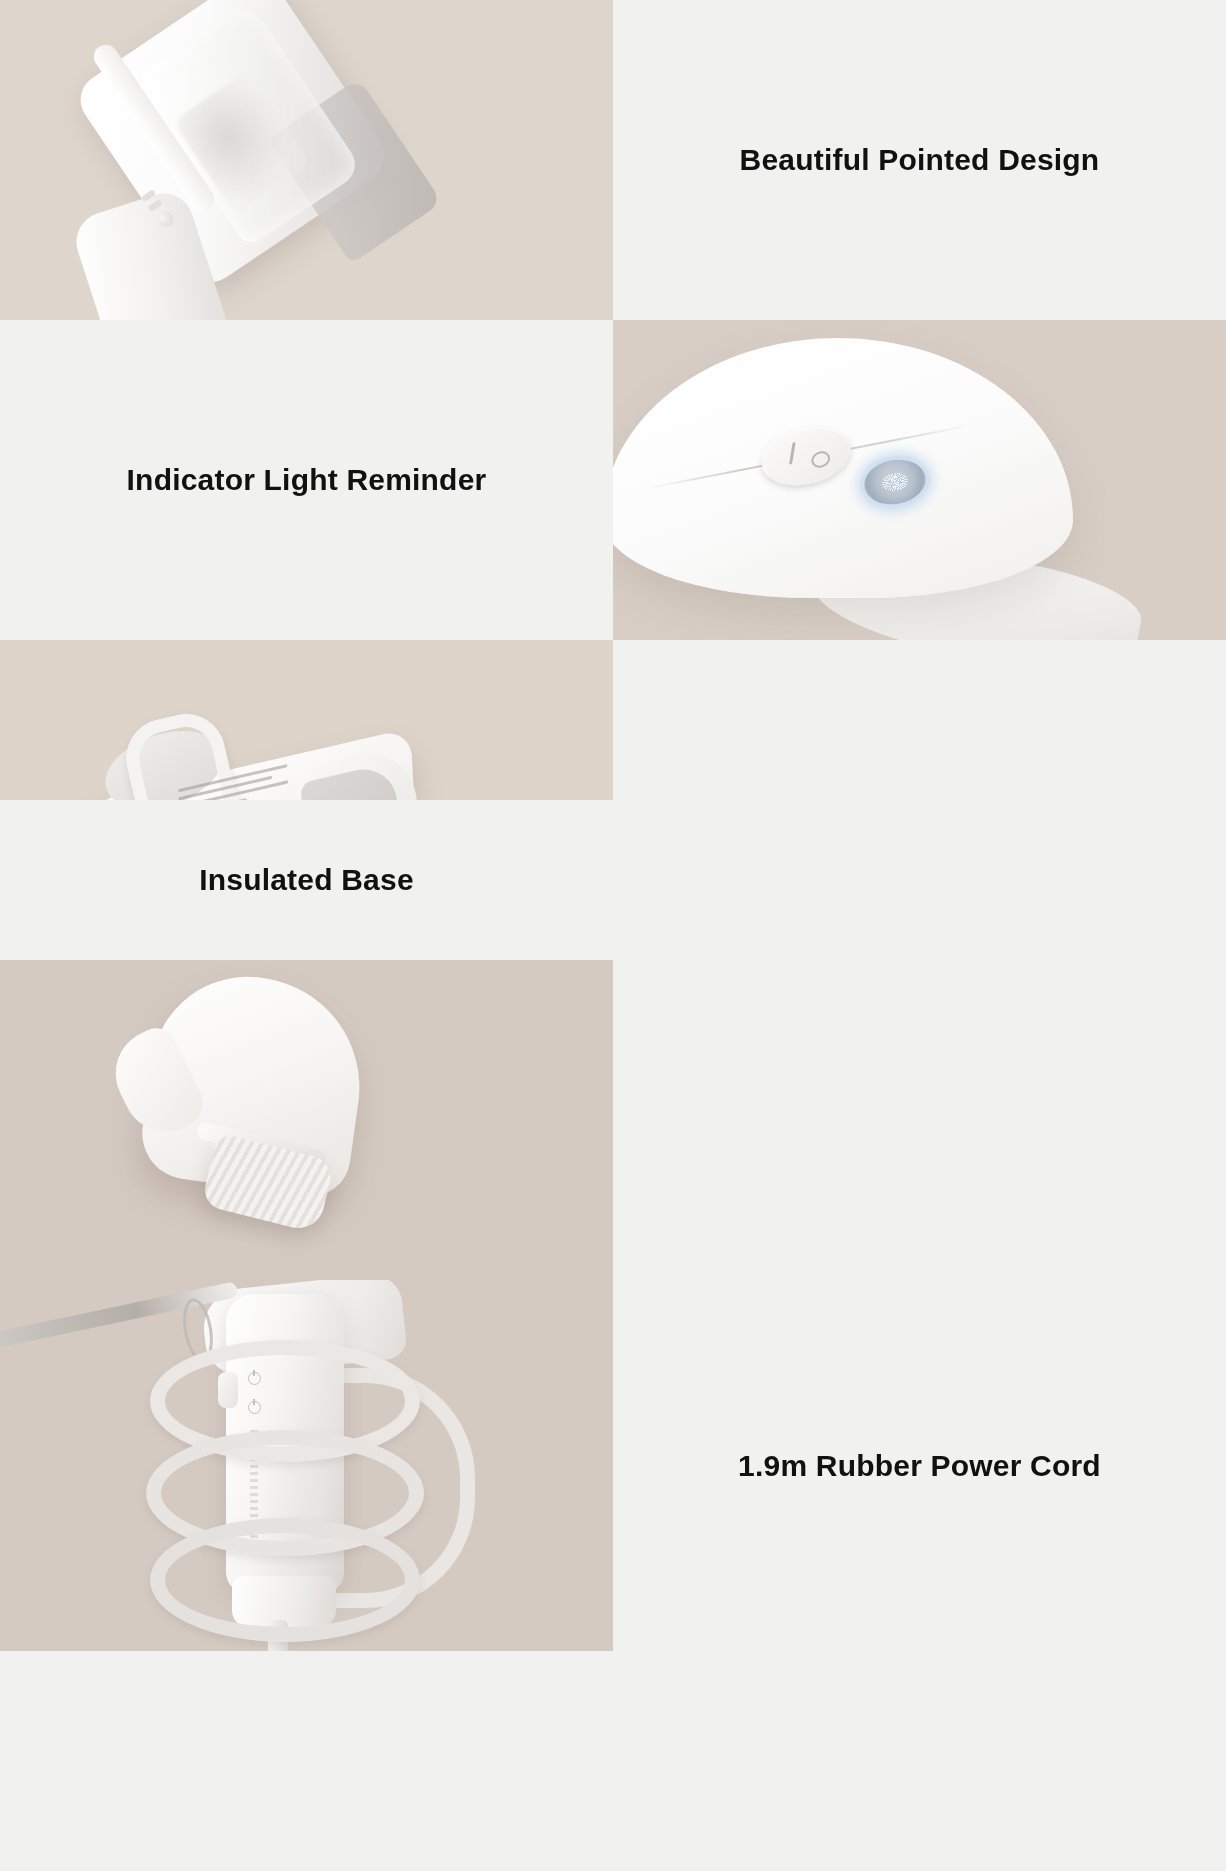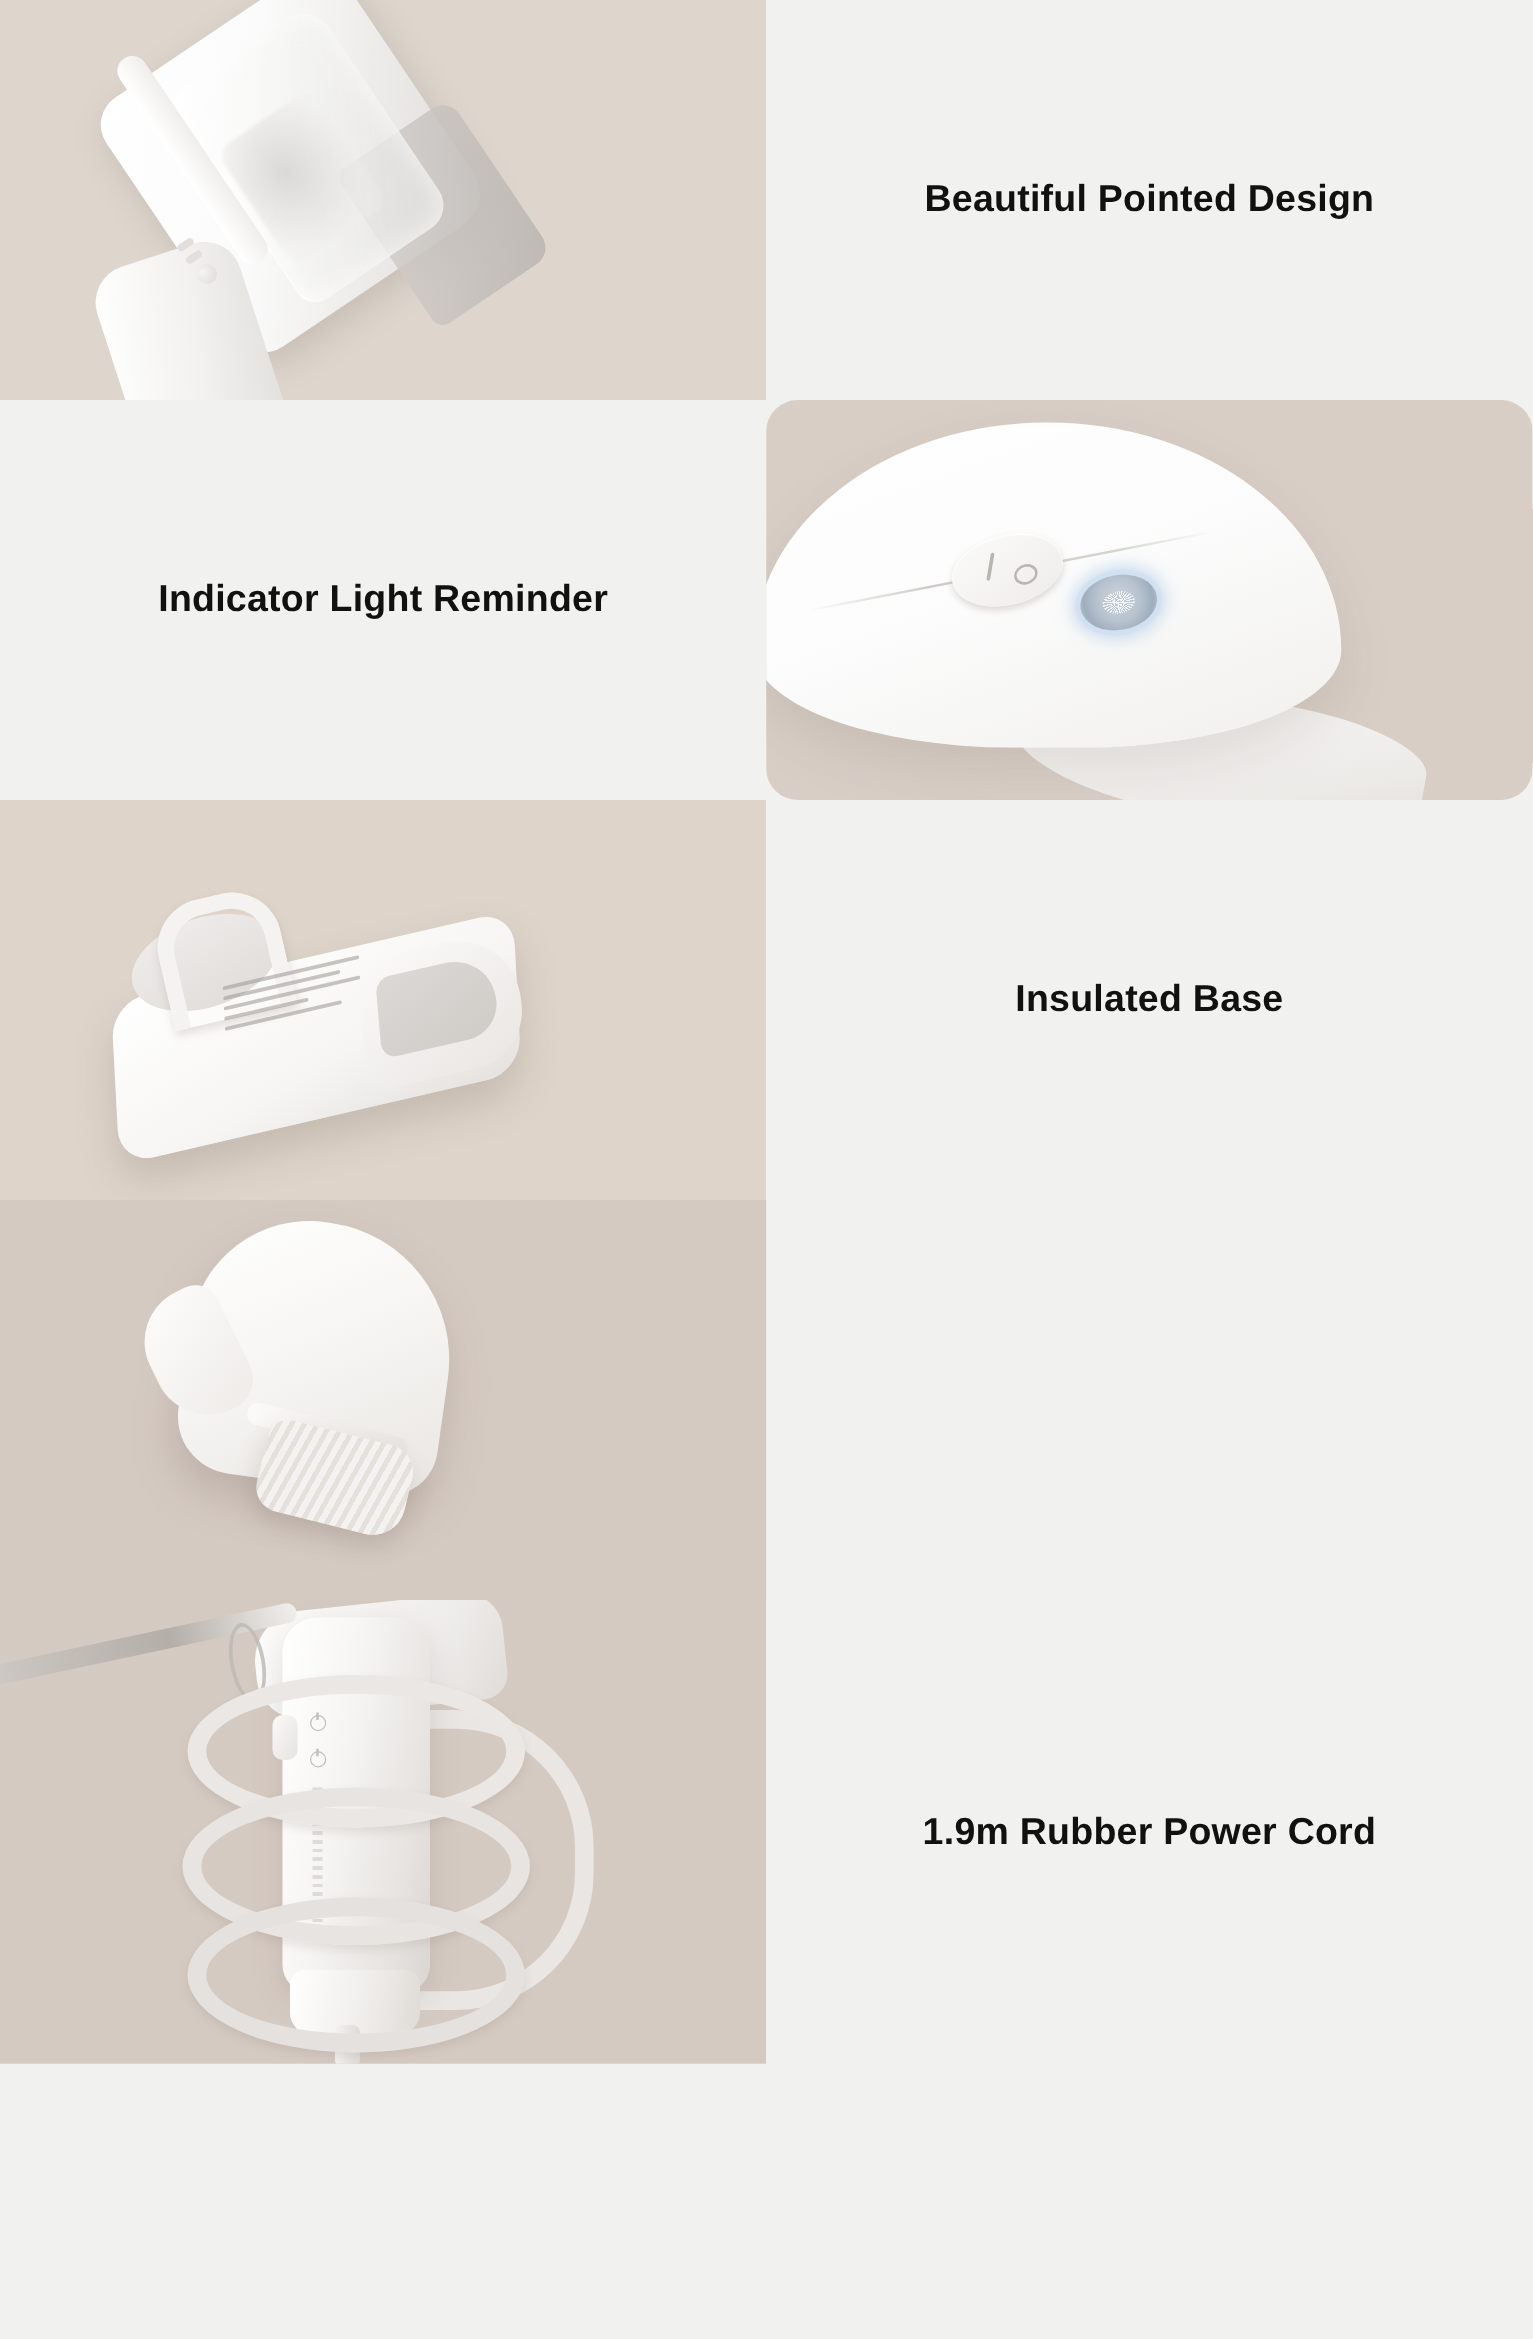--- a/index.html
+++ b/index.html
@@ -77,21 +77,21 @@
     background:linear-gradient(100deg,#ffffff,#f2f1ef 55%,#e2e0dd);
     border-radius:30px 30px 18px 18px;transform:rotate(-18deg);
   }
   .head-btns{
     position:absolute;left:148px;top:178px;width:36px;height:48px;transform:rotate(-34deg);
   }
   .head-btns i{display:block;width:14px;height:6px;margin:6px 0;border-radius:4px;background:#e2dedb;}
   .head-btns i.dot{width:16px;height:16px;border-radius:50%;background:radial-gradient(circle at 35% 30%,#f6f5f4,#dcd8d5);}
 
   
-  .r2{height:320px;border-radius:25px;}
+  .r2{height:320px;}
   .top-shell{
     position:absolute;left:-10px;top:18px;width:470px;height:260px;
     background:linear-gradient(160deg,#ffffff 0%,#fcfcfc 48%,#f0efed 100%);
     border-radius:50% 50% 44% 44%/70% 70% 30% 30%;
     box-shadow:0 18px 40px rgba(130,115,103,.18);
   }
   .shell-seam{
     position:absolute;left:40px;top:118px;width:330px;height:2px;
     background:linear-gradient(90deg,rgba(205,202,199,0),#cfccc8 30%,#d6d3cf 75%,rgba(205,202,199,0));
     transform:rotate(-11deg);
@@ -118,21 +118,21 @@
     transform:rotate(-10deg);
     box-shadow:0 0 0 4px rgba(208,224,242,.85),0 0 14px 6px rgba(150,185,225,.55);
   }
   .led::after{
     content:"";position:absolute;left:50%;top:50%;width:26px;height:18px;margin:-9px 0 0 -13px;
     border-radius:50%;
     background:repeating-conic-gradient(from 0deg,rgba(255,255,255,.75) 0deg 6deg,rgba(180,195,212,.5) 6deg 12deg);
   }
 
   
-  .r3{height:320px;}
+  .r3{height:320px;flex-direction:column;}
   .base-body{
     position:absolute;left:88px;top:126px;width:330px;height:128px;
     background:linear-gradient(160deg,#ffffff,#f6f5f3 60%,#e4e1de);
     border-radius:28px;
     transform:rotate(-13deg) skewX(-10deg);
     box-shadow:0 16px 30px rgba(125,110,98,.25);
   }
   .base-recess{
     position:absolute;left:104px;top:94px;width:120px;height:72px;
     background:linear-gradient(160deg,#f0eeec,#dedbd8);

